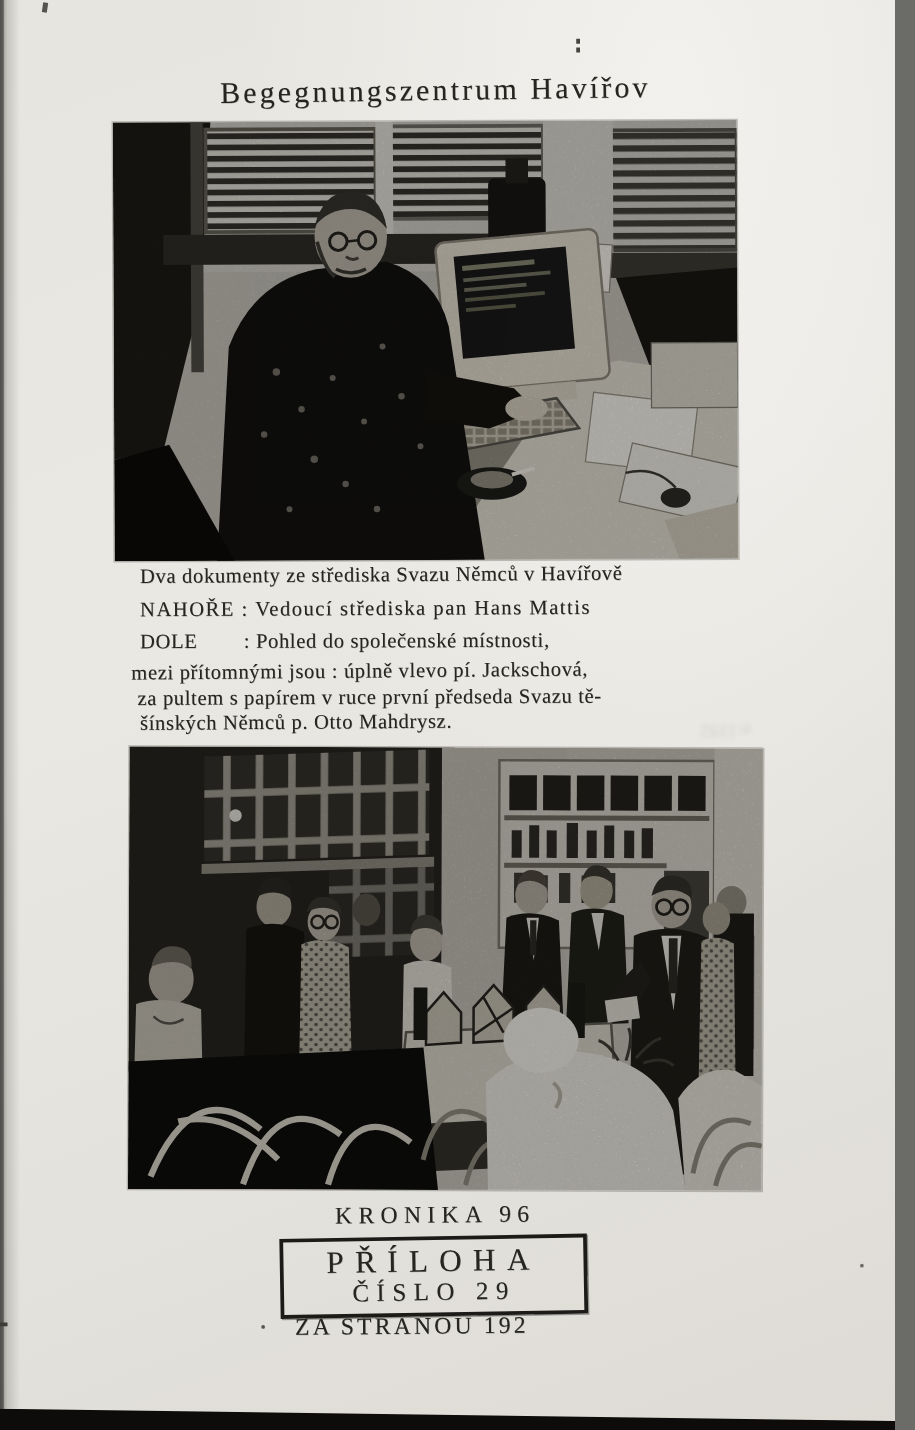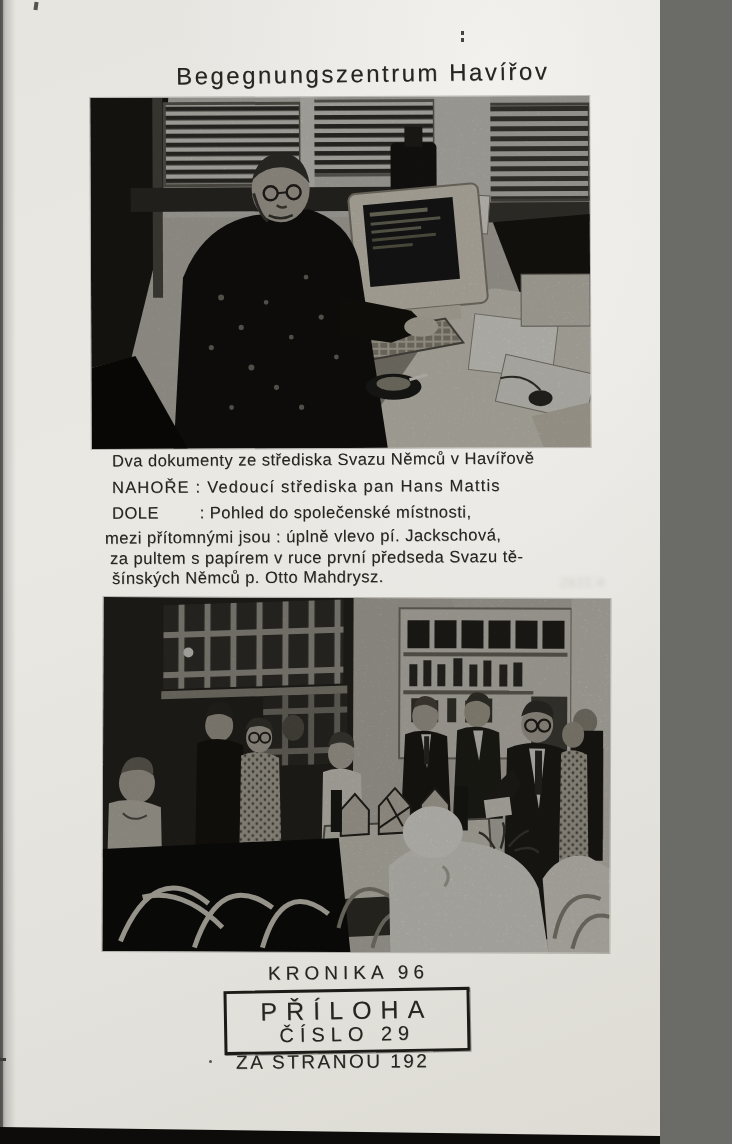--- a/index.html
+++ b/index.html
@@ -1,21 +1,21 @@
 <!DOCTYPE html>
 <html><head>
 <meta charset="utf-8">
 <style>
   html,body{margin:0;padding:0;background:#6b6b68;}
   .page{
-    position:relative;width:660px;height:1144px;overflow:hidden;
+    position:relative;width:716px;height:1144px;overflow:hidden;
     background:
       radial-gradient(ellipse at 75% 8%, #f2f1ee 0%, rgba(242,241,238,0) 45%),
       linear-gradient(160deg,#e7e5e0 0%, #eae8e3 40%, #e3e1db 75%, #dddbd4 100%);
-    font-family:Liberation Sans, sans-serif;color:#23221f;
+    font-family:Liberation Serif, serif;color:#23221f;
   }
   .abs{position:absolute;}
   .spine{
     left:0;top:0;width:16px;height:1144px;
     background:linear-gradient(90deg, rgba(45,44,42,.55) 0%, rgba(110,108,103,.28) 35%, rgba(0,0,0,0) 100%);
   }
   .spine-line{left:0;top:0;width:3px;height:1144px;background:rgba(50,49,46,.6);}
   .hand{white-space:pre;letter-spacing:.5px;color:#26251f;
     text-shadow:.4px .4px 0 rgba(38,37,31,.35);}
   .title{left:176px;top:60px;font-size:24px;letter-spacing:2.5px;transform:rotate(-.8deg);}

